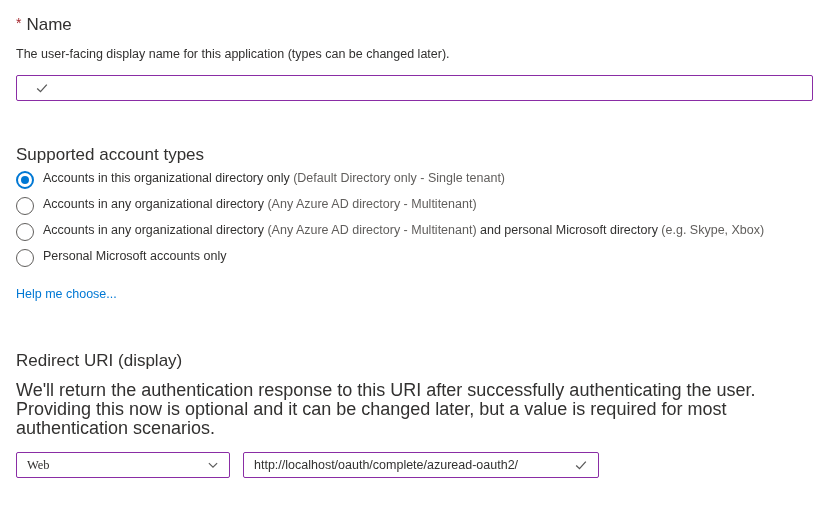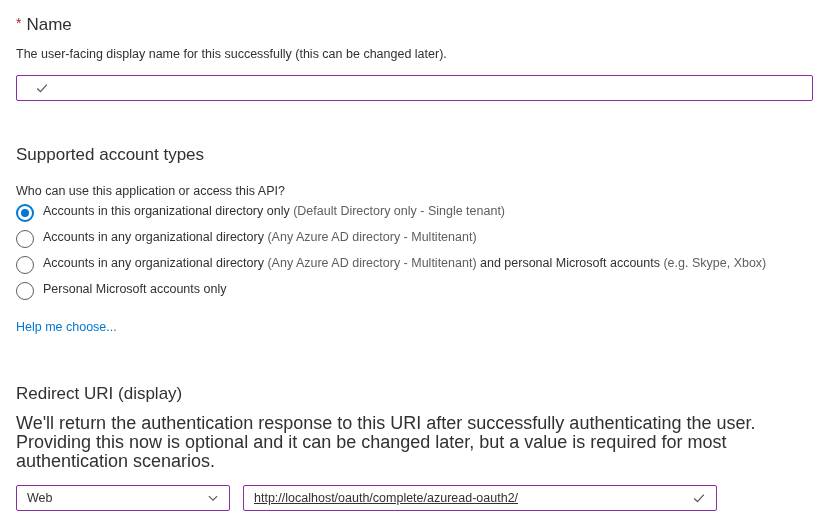--- a/index.html
+++ b/index.html
@@ -134,55 +134,55 @@
     border-radius: 2px;
     display: flex;
     align-items: center;
     padding: 0 10px;
     cursor: pointer;
   }
   .platform-select .select-value {
     font-size: 12.5px;
     flex: 1 1 auto;
     color: #323130;
-  }
-  .uri-input-wrap { width: 474px; text-decoration: underline; }
+    font-family: Liberation Serif, serif;
+  }
+  .uri-input-wrap { width: 356px; }
 </style>
 </head>
 <body>
 
 <div class="container">
 
   <div class="section-heading"><span class="required-marker">*</span><span>Name</span></div>
 
-  <div class="description">The user-facing display name for this successfully (this can be changed later).</div>
+  <div class="description">The user-facing display name for this application (types can be changed later).</div>
 
   <div class="input-wrap name-input-wrap">
     <span class="validation-icon">
       <svg width="14" height="14" viewBox="0 0 16 16">
         <path d="M2.5 8.5 L6.3 12.2 L13.5 4.2" fill="none" stroke="currentColor" stroke-width="1.5"></path>
       </svg>
     </span>
   </div>
 
   <div class="section-2">
     <div class="section-heading">Supported account types</div>
-    <div class="question">Who can use this application or access this API?</div>
     <div class="options">
         <div class="option selected">
     <span class="radio"></span>
     <span class="option-label"><span>Accounts in this organizational directory only </span><span class="muted">(Default Directory only - Single tenant)</span></span>
   </div>
         <div class="option">
     <span class="radio"></span>
     <span class="option-label"><span>Accounts in any organizational directory </span><span class="muted">(Any Azure AD directory - Multitenant)</span></span>
   </div>
         <div class="option">
     <span class="radio"></span>
-    <span class="option-label"><span>Accounts in any organizational directory </span><span class="muted">(Any Azure AD directory - Multitenant)</span><span> and personal Microsoft accounts </span><span class="muted">(e.g. Skype, Xbox)</span></span>
+    <span class="option-label"><span>Accounts in any organizational directory </span><span class="muted">(Any Azure AD directory - Multitenant)</span><span> and personal Microsoft directory </span><span class="muted">(e.g. Skype, Xbox)</span></span>
   </div>
         <div class="option">
     <span class="radio"></span>
     <span class="option-label"><span>Personal Microsoft accounts only</span></span>
   </div>
       </div>
     <a class="help-link">Help me choose...</a>
   </div>
 
   <div class="section-3">

